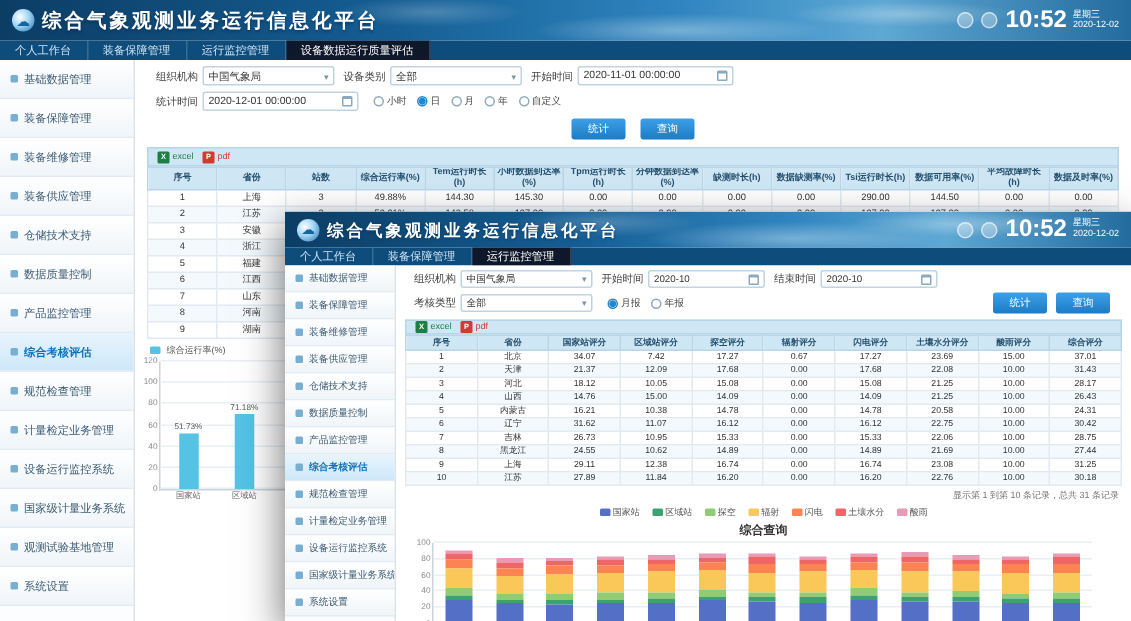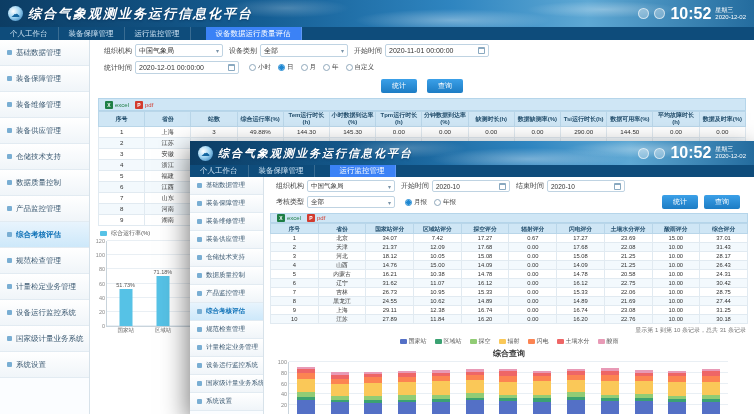--- a/index.html
+++ b/index.html
@@ -10,34 +10,34 @@
 #front-window{left:190px;top:141px;width:564px;height:273px;box-shadow:-3px 8px 24px rgba(0,0,0,.5);}
 .hdr{position:relative;display:flex;align-items:center;color:#fff;padding:0 8px;
  background:
  radial-gradient(ellipse 140px 16px at 60% 75%, rgba(255,255,255,.35), transparent 70%),
  radial-gradient(ellipse 110px 12px at 80% 35%, rgba(255,255,255,.30), transparent 70%),
  radial-gradient(ellipse 90px 14px at 38% 30%, rgba(255,255,255,.22), transparent 70%),
  linear-gradient(90deg,#0c3d64 0%,#155e94 35%,#2f85c0 60%,#5ea8d4 78%,#246c9e 100%);}
 #back-window .hdr{height:27px;}
 #front-window .hdr{height:24px;}
 .logo{width:15px;height:15px;border-radius:50%;background:radial-gradient(circle at 35% 35%,#fff,#9fd4f2 45%,#1f6fae);display:flex;align-items:center;justify-content:center;font-size:9px;color:#1466a0;margin-right:5px;flex:0 0 auto;}
-.title{font-weight:bold;letter-spacing:2px;text-shadow:0 1px 2px rgba(0,40,80,.6);white-space:nowrap;font-style:italic;}
+.title{font-weight:bold;letter-spacing:2px;text-shadow:0 1px 2px rgba(0,40,80,.6);white-space:nowrap;}
 #back-window .title{font-size:13px;}
 #front-window .title{font-size:11px;}
 .hdr-right{margin-left:auto;display:flex;align-items:center;gap:5px;}
 .hicon{width:11px;height:11px;border-radius:50%;background:rgba(255,255,255,.3);border:1px solid rgba(255,255,255,.6);cursor:pointer;}
 .clock{display:flex;align-items:center;gap:4px;}
 .tm{font-size:16px;font-weight:bold;}
 .datecol{display:flex;flex-direction:column;line-height:7px;}
 .wk,.dt{font-size:6px;}
 .tabs{display:flex;align-items:stretch;background:#0e4c7b;}
 #back-window .tabs{height:13px;}
 #front-window .tabs{height:12px;}
 .tab{display:flex;align-items:center;padding:0 10px;font-size:7.5px;color:#cfe4f4;border-right:1px solid rgba(255,255,255,.18);cursor:pointer;white-space:nowrap;text-align:right;}
-.tab.active{background:#3b82f6;color:#fff;margin-left:15px;}
+.tab.active{background:#0f172a;color:#fff;}
 .wbody{display:flex;}
 #back-window .wbody{height:374px;}
 #front-window .wbody{height:237px;}
 .side{background:#fbfdff;border-right:1px solid #d7e2ea;overflow:hidden;flex:0 0 auto;}
 #back-window .side{width:90px;}
 #front-window .side{width:74px;}
 .side-item{display:flex;align-items:center;gap:4px;border-bottom:1px solid #e2ebf2;background:linear-gradient(#ffffff,#f0f5f9);color:#3c5a72;padding-left:7px;cursor:pointer;white-space:nowrap;overflow:hidden;}
 #back-window .side-item{height:26px;font-size:7.5px;}
 #front-window .side-item{height:18px;font-size:6.5px;}
 .side-item.active{background:linear-gradient(#e8f4fd,#cde8fa);color:#1173b8;font-weight:bold;}
@@ -171,20 +171,24 @@
         <div class="side-item">
           <span class="side-ic"></span>
           <span>设备运行监控系统</span>
         </div>
         <div class="side-item">
           <span class="side-ic"></span>
           <span>国家级计量业务系统</span>
         </div>
         <div class="side-item">
           <span class="side-ic"></span>
+          <span>观测试验基地管理</span>
+        </div>
+        <div class="side-item">
+          <span class="side-ic"></span>
           <span>系统设置</span>
         </div>
       </div>
     <div class="main">
       <div class="filters">
         <div class="frow">
           <span class="flabel">组织机构</span>
           <span class="field fw-s">
               <span>中国气象局</span>
               <span class="arr">▾</span>

